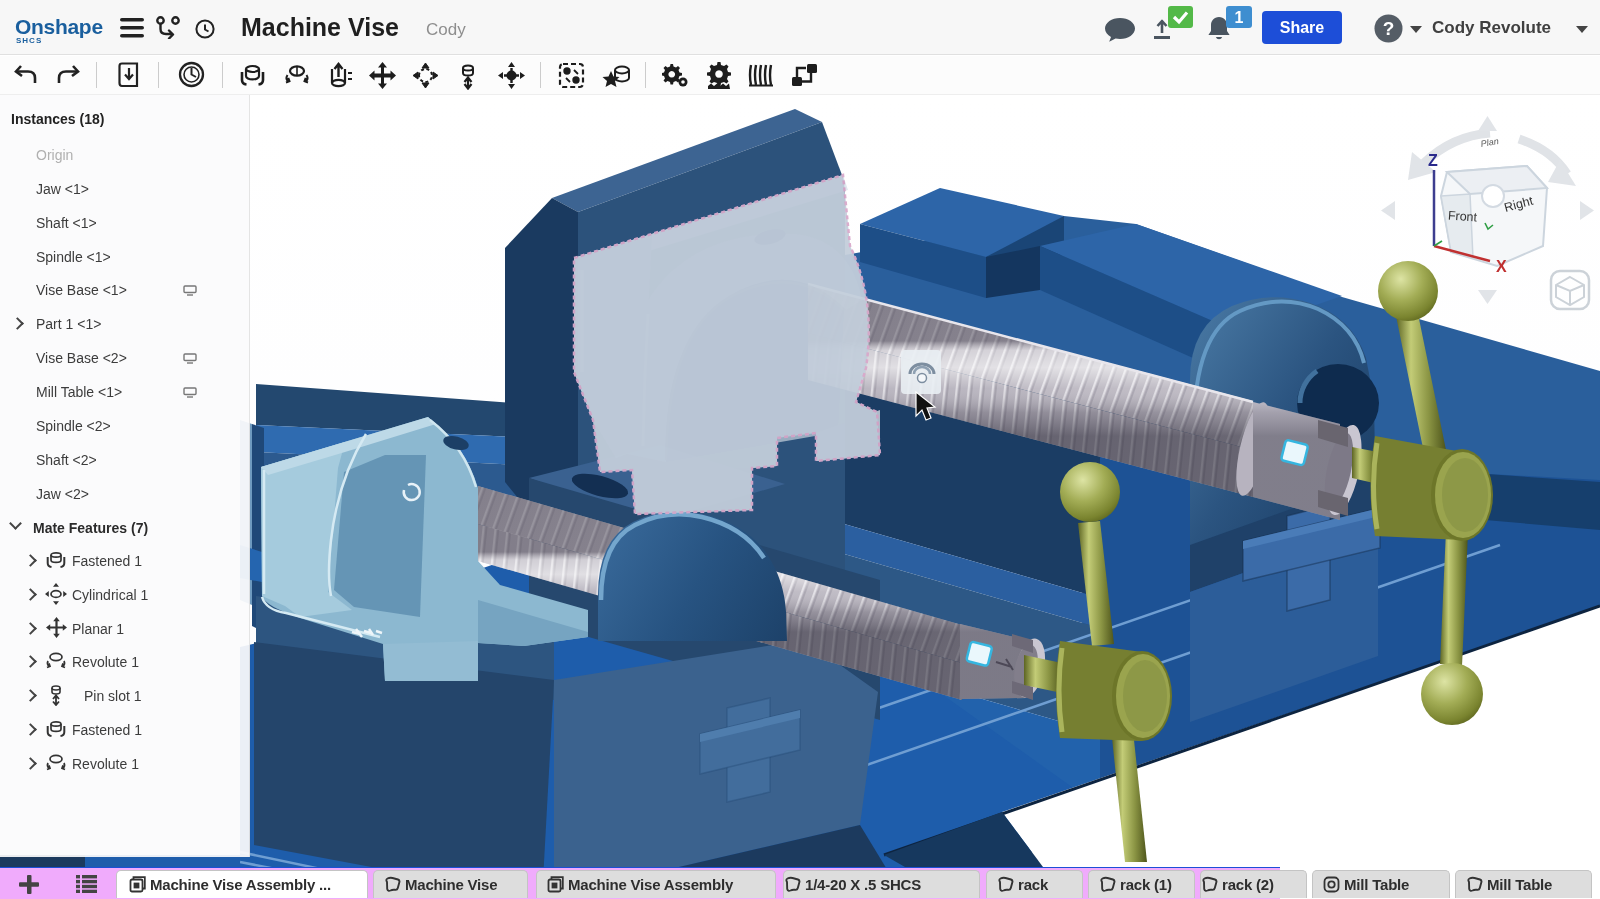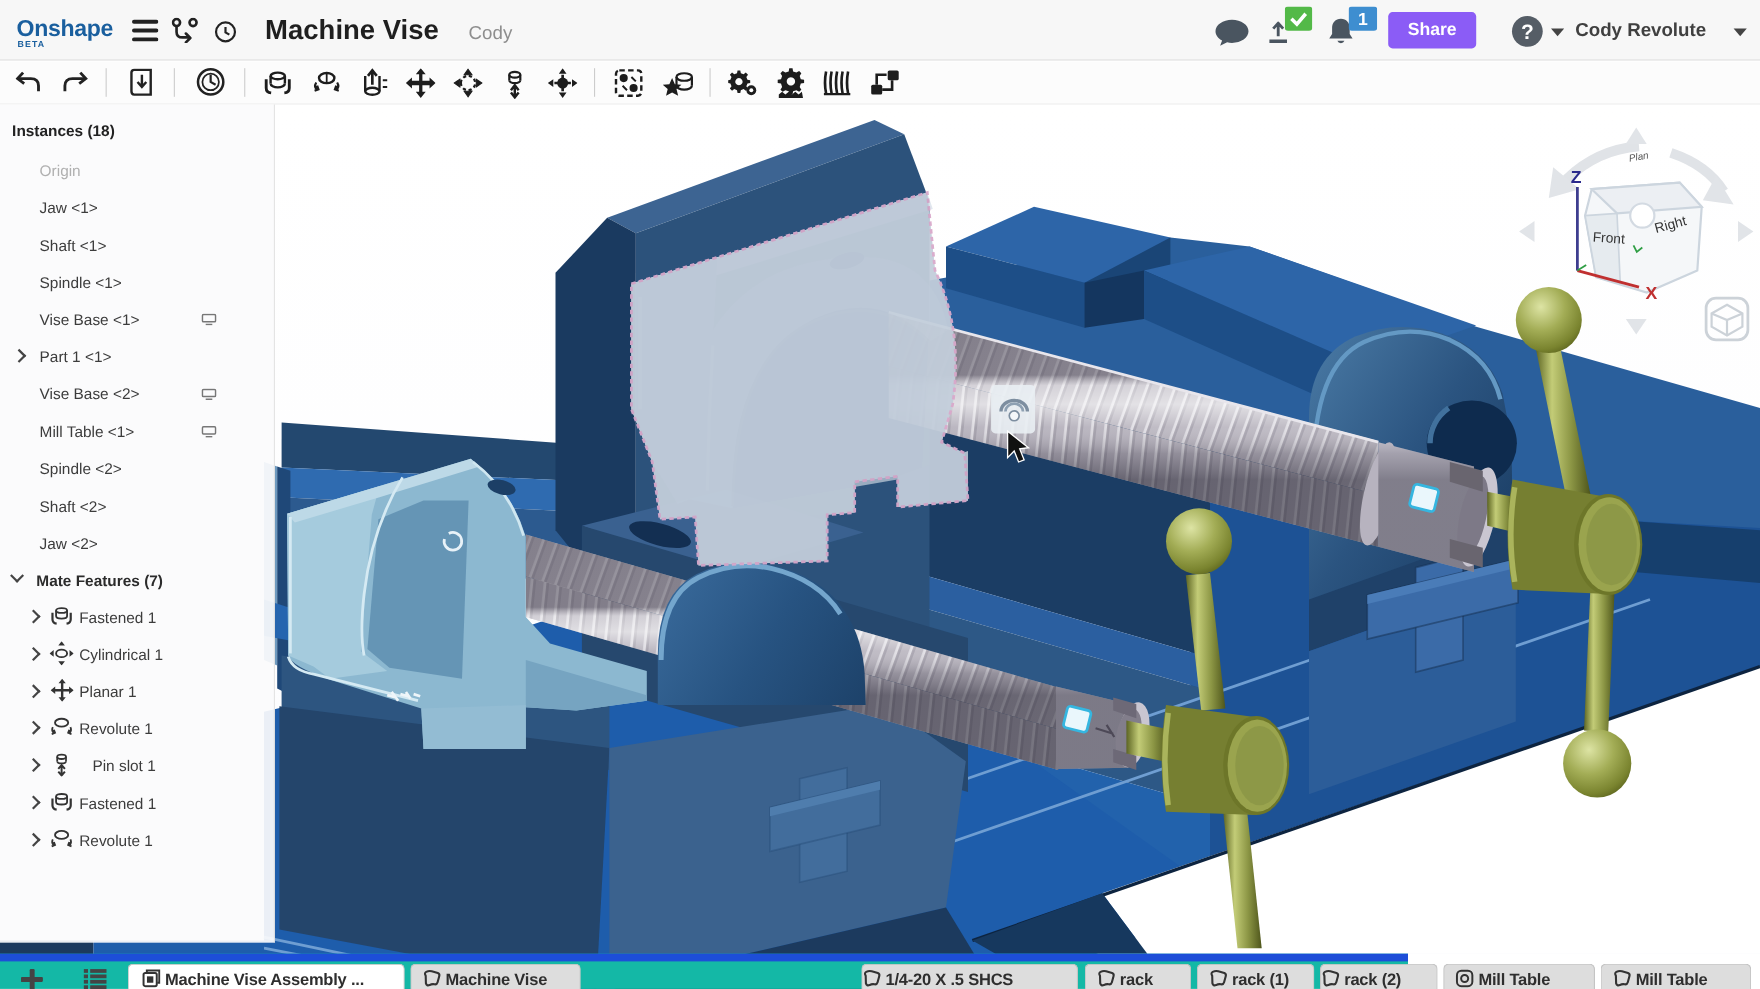--- a/index.html
+++ b/index.html
@@ -9,36 +9,36 @@
   
   #topbar{position:absolute;left:0;top:0;width:1600px;height:55px;background:#f7f7f7;
     border-bottom:1px solid #e0e0e0;box-sizing:border-box;}
   #topbar .logo{position:absolute;left:15px;top:15px;font-size:21px;font-weight:bold;
     color:#1a5f9e;letter-spacing:-0.3px;}
   #topbar .beta{position:absolute;left:16px;top:36px;font-size:8px;font-weight:bold;color:#1a5f9e;letter-spacing:1px;}
   #topbar .title{position:absolute;left:241px;top:13px;font-size:25px;font-weight:bold;color:#1f1f1f;}
   #topbar .main{position:absolute;left:426px;top:20px;font-size:17px;color:#8e8e8e;}
   .tbico{position:absolute;top:16px;}
   #topbar .uname{position:absolute;left:1432px;top:18px;font-size:17px;font-weight:bold;color:#404040;white-space:nowrap;}
-  #share{position:absolute;left:1262px;top:11px;width:80px;height:33px;background:#8b5cf6;
+  #share{position:absolute;left:1262px;top:11px;width:80px;height:33px;background:#1d4ed8;
     border-radius:4px;color:#fff;font-size:16px;font-weight:bold;text-align:center;line-height:33px;}
   
   #toolbar{position:absolute;left:0;top:56px;width:1600px;height:39px;background:#fcfcfc;
     border-bottom:1px solid #eeeeee;box-sizing:border-box;}
   
   #tree{position:absolute;left:0;top:95px;width:250px;height:762px;
     background:rgba(251,251,252,0.93);border-right:1px solid rgba(200,200,200,0.45);box-sizing:border-box;}
   #tree .hdr{position:absolute;left:11px;font-size:14px;font-weight:bold;color:#222;}
   #tree .it{position:absolute;font-size:14px;color:#3c3c3c;white-space:nowrap;}
   #tree .gray{color:#b0b0b0;}
   #tree .car{position:absolute;width:7px;height:7px;border-right:2.2px solid #444;border-bottom:2.2px solid #444;transform:rotate(-45deg);}
   #tree .card{position:absolute;width:7px;height:7px;border-right:2.2px solid #444;border-bottom:2.2px solid #444;transform:rotate(45deg);}
   
-  #tabbar{position:absolute;left:0;top:867px;width:1280px;height:32px;background:#14b8a6;
-    border-top:7px solid #1d4ed8;box-sizing:border-box;}
+  #tabbar{position:absolute;left:0;top:867px;width:1280px;height:32px;background:#f0abfc;
+    border-top:1px solid #1d4ed8;box-sizing:border-box;}
   .tab{position:absolute;top:2px;height:28px;background:#dddddd;border:1px solid #c4c4c4;
     border-bottom:none;border-radius:5px 5px 0 0;box-sizing:border-box;
     font-size:15px;color:#2e2e2e;line-height:27px;white-space:nowrap;overflow:hidden;font-weight:bold;letter-spacing:-0.2px;}
   .tab.active{background:#ffffff;}
   .tab svg{vertical-align:-3px;margin-right:4px;}
 </style>
 </head>
 <body>
 <div id="stage">
   <svg id="scene" width="1600" height="899" viewBox="0 0 1600 899">
@@ -294,21 +294,21 @@
     <path d="M1485,223 l3,6 5,-4" fill="none" stroke="#2f9e44" stroke-width="1.6"></path>
     <rect x="1551" y="271" width="38" height="38" rx="9" fill="none" stroke="#ccd2d8" stroke-width="2.5"></rect>
     <g stroke="#ccd2d8" stroke-width="2" fill="none">
       <polygon points="1570,277 1584,285 1584,297 1570,305 1556,297 1556,285"></polygon>
       <path d="M1556,285 L1570,291 L1584,285 M1570,291 L1570,305"></path>
     </g>
   </g>
   </svg>
   <div id="topbar">
     <div class="logo">Onshape</div>
-      <div class="beta">BETA</div>
+      <div class="beta">SHCS</div>
     <svg class="tbico" style="left:120px;top:17px" width="24" height="22">
         <g fill="#222">
           <rect y="1" width="24" height="3.6" rx="1.8"></rect>
           <rect y="9" width="24" height="3.6" rx="1.8"></rect>
           <rect y="17" width="24" height="3.6" rx="1.8"></rect>
         </g>
       </svg>
     <svg class="tbico" style="left:156px;top:16px" width="24" height="23" fill="none" stroke="#222" stroke-width="2.4">
         <circle cx="4.5" cy="4.5" r="3.2"></circle>
         <circle cx="19.5" cy="4.5" r="3.2"></circle>
@@ -539,20 +539,26 @@
     <div class="tab active" style="left:116px;width:252px;padding-left:12px">
       <svg width="17" height="17" fill="none" stroke="#333" stroke-width="1.8">
           <rect x="1.5" y="3.5" width="12" height="12" rx="1.5"></rect>
           <path d="M4.5 3 L4.5 1.2 L15.8 1.2 L15.8 12.5 L14 12.5"></path>
           <rect x="4.6" y="6.6" width="5.8" height="5.8" fill="#333" stroke="none"></rect>
         </svg>Machine Vise Assembly ...</div>
     <div class="tab" style="left:373px;width:155px;padding-left:10px">
       <svg width="17" height="17" fill="none" stroke="#333" stroke-width="1.9">
           <path d="M3 6 Q1.5 3.5 3.5 2.5 Q6 1.3 8.5 2 L14 3.5 Q16 4.2 15.3 6.5 L13.8 12 Q13.2 14.2 11 13.8 Q8.5 13.4 6.5 14.5 Q4 15.6 3.2 13 Z"></path>
         </svg>Machine Vise</div>
+    <div class="tab" style="left:536px;width:240px;padding-left:10px">
+      <svg width="17" height="17" fill="none" stroke="#333" stroke-width="1.8">
+          <rect x="1.5" y="3.5" width="12" height="12" rx="1.5"></rect>
+          <path d="M4.5 3 L4.5 1.2 L15.8 1.2 L15.8 12.5 L14 12.5"></path>
+          <rect x="4.6" y="6.6" width="5.8" height="5.8" fill="#333" stroke="none"></rect>
+        </svg>Machine Vise Assembly</div>
     <div class="tab" style="left:783px;width:197px;">
       <svg width="17" height="17" fill="none" stroke="#333" stroke-width="1.9">
           <path d="M3 6 Q1.5 3.5 3.5 2.5 Q6 1.3 8.5 2 L14 3.5 Q16 4.2 15.3 6.5 L13.8 12 Q13.2 14.2 11 13.8 Q8.5 13.4 6.5 14.5 Q4 15.6 3.2 13 Z"></path>
         </svg>1/4-20 X .5 SHCS</div>
     <div class="tab" style="left:986px;width:97px;padding-left:10px">
       <svg width="17" height="17" fill="none" stroke="#333" stroke-width="1.9">
           <path d="M3 6 Q1.5 3.5 3.5 2.5 Q6 1.3 8.5 2 L14 3.5 Q16 4.2 15.3 6.5 L13.8 12 Q13.2 14.2 11 13.8 Q8.5 13.4 6.5 14.5 Q4 15.6 3.2 13 Z"></path>
         </svg>rack</div>
     <div class="tab" style="left:1088px;width:107px;padding-left:10px">
       <svg width="17" height="17" fill="none" stroke="#333" stroke-width="1.9">

